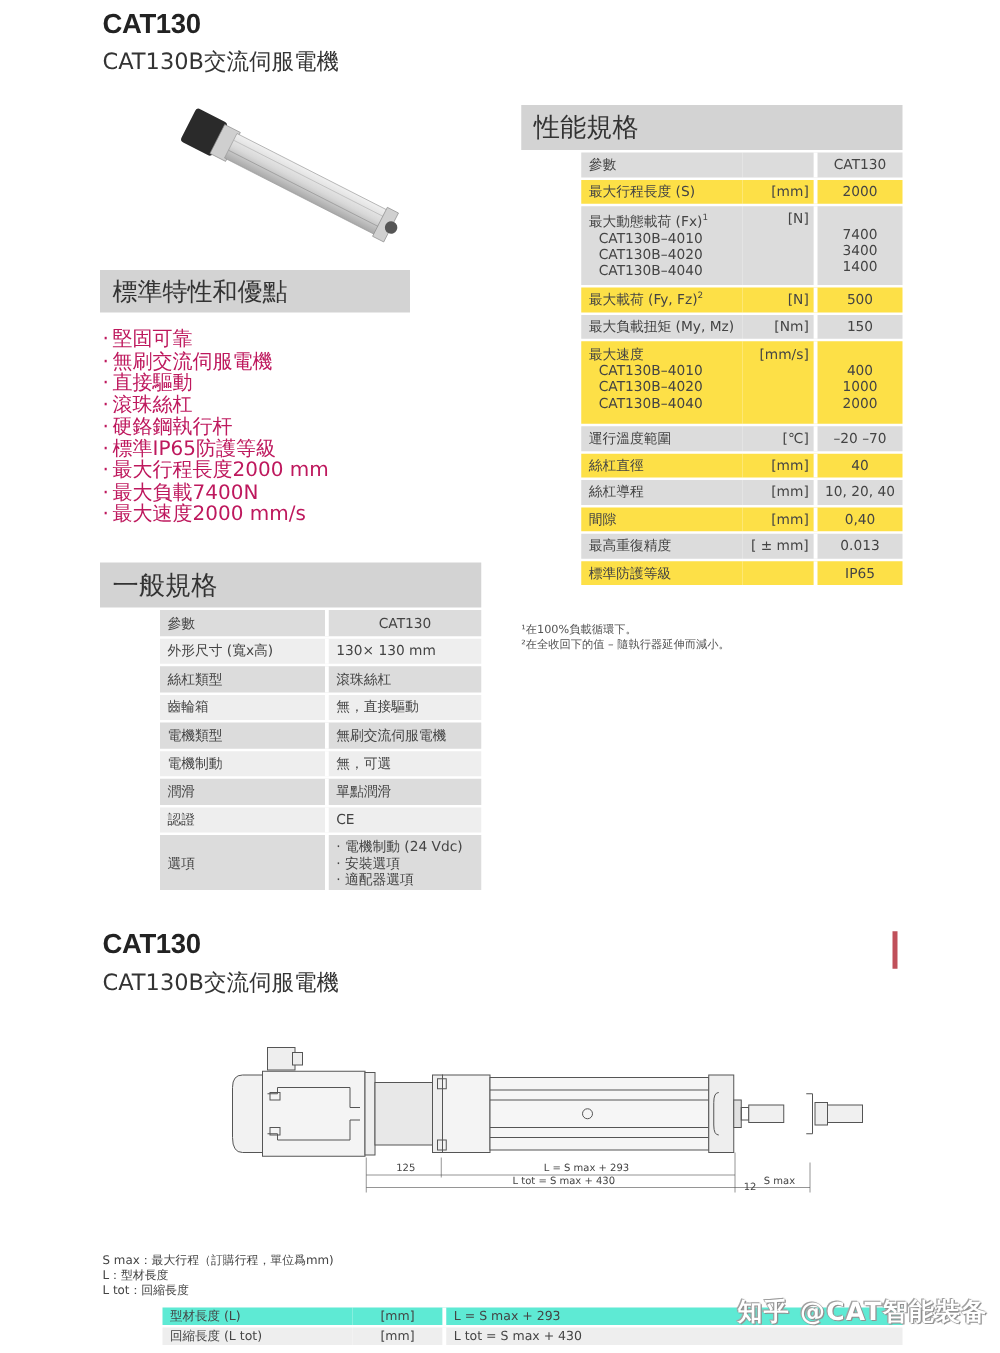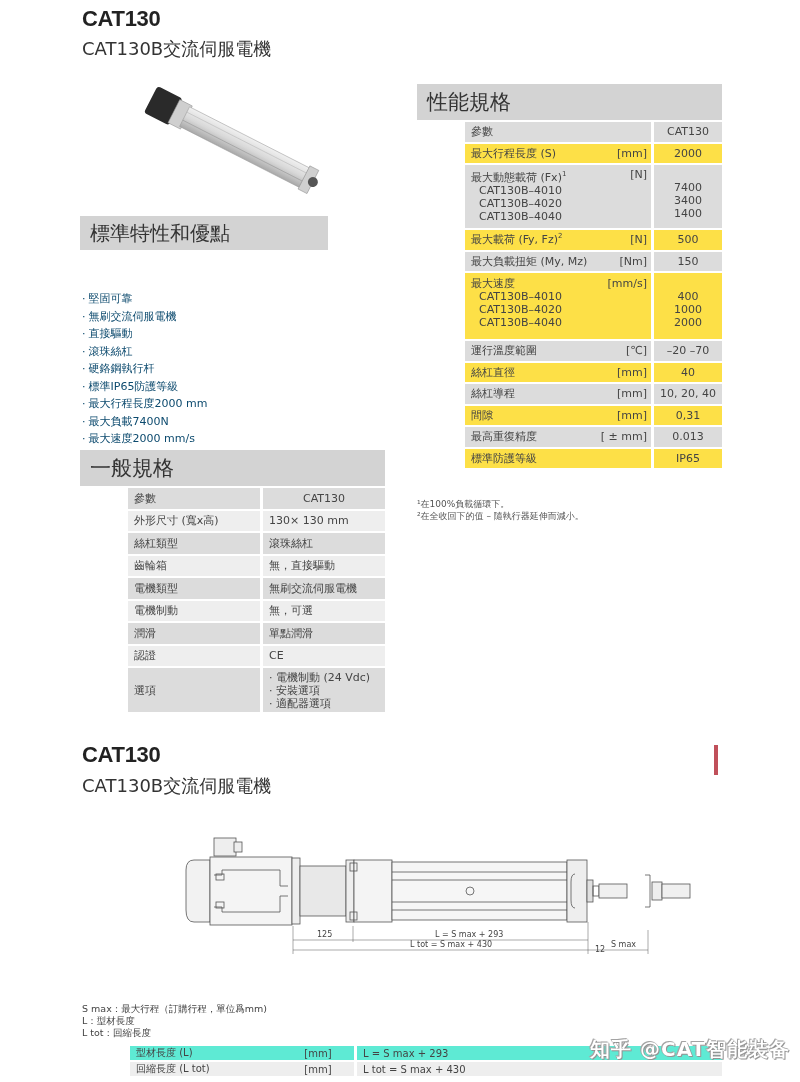--- a/index.html
+++ b/index.html
@@ -2,21 +2,21 @@
 <html><head>
 <meta charset="utf-8">
 <style>
   html, body { margin:0; padding:0; background:#ffffff; }
   body { width:800px; height:1082px; position:relative; overflow:hidden;
          font-family:"DejaVu Sans","Liberation Sans",sans-serif; color:#3a3a3a; }
   .abs { position:absolute; }
   .title-bold { font-family:"Liberation Sans",sans-serif; font-weight:bold; font-size:22px; color:#222; letter-spacing:-0.3px; }
   .subtitle { font-size:18px; color:#333; }
   .sec-head { background:#d3d3d3; font-size:20px; color:#333; padding-left:10px; box-sizing:border-box; display:flex; align-items:center; }
-  .bullets { font-size:11px; line-height:17.5px; color:#0c4a6e;margin-top:28px; }
+  .bullets { font-size:16px; line-height:17.5px; color:#be185d; }
   .bullets div::before { content:"·"; margin-right:3px; }
   table { border-collapse:separate; border-spacing:0 2px; font-size:11px; color:#444;padding-left:48px; }
   td { padding:0 6px; vertical-align:middle; }
   .gs td { height:20.5px; }
   .gs tr:nth-child(odd) td { background:#dcdcdc; }
   .gs tr:nth-child(even) td { background:#eeeeee; }
   .gs td.c2 { border-left:3px solid #fff; }
   .ps td { height:19.5px; }
   .ps tr.odd td { background:#dcdcdc; }
   .ps tr.even td { background:#fde047; }
@@ -181,21 +181,21 @@
     <td class="val">40</td>
   </tr>
   <tr class="odd">
     <td>絲杠導程</td>
     <td class="unit">[mm]</td>
     <td class="val">10, 20, 40</td>
   </tr>
   <tr class="even">
     <td>間隙</td>
     <td class="unit">[mm]</td>
-    <td class="val">0,31</td>
+    <td class="val">0,40</td>
   </tr>
   <tr class="odd">
     <td>最高重復精度</td>
     <td class="unit">[ ± mm]</td>
     <td class="val">0.013</td>
   </tr>
   <tr class="even">
     <td>標準防護等級</td>
     <td class="unit"></td>
     <td class="val">IP65</td>

